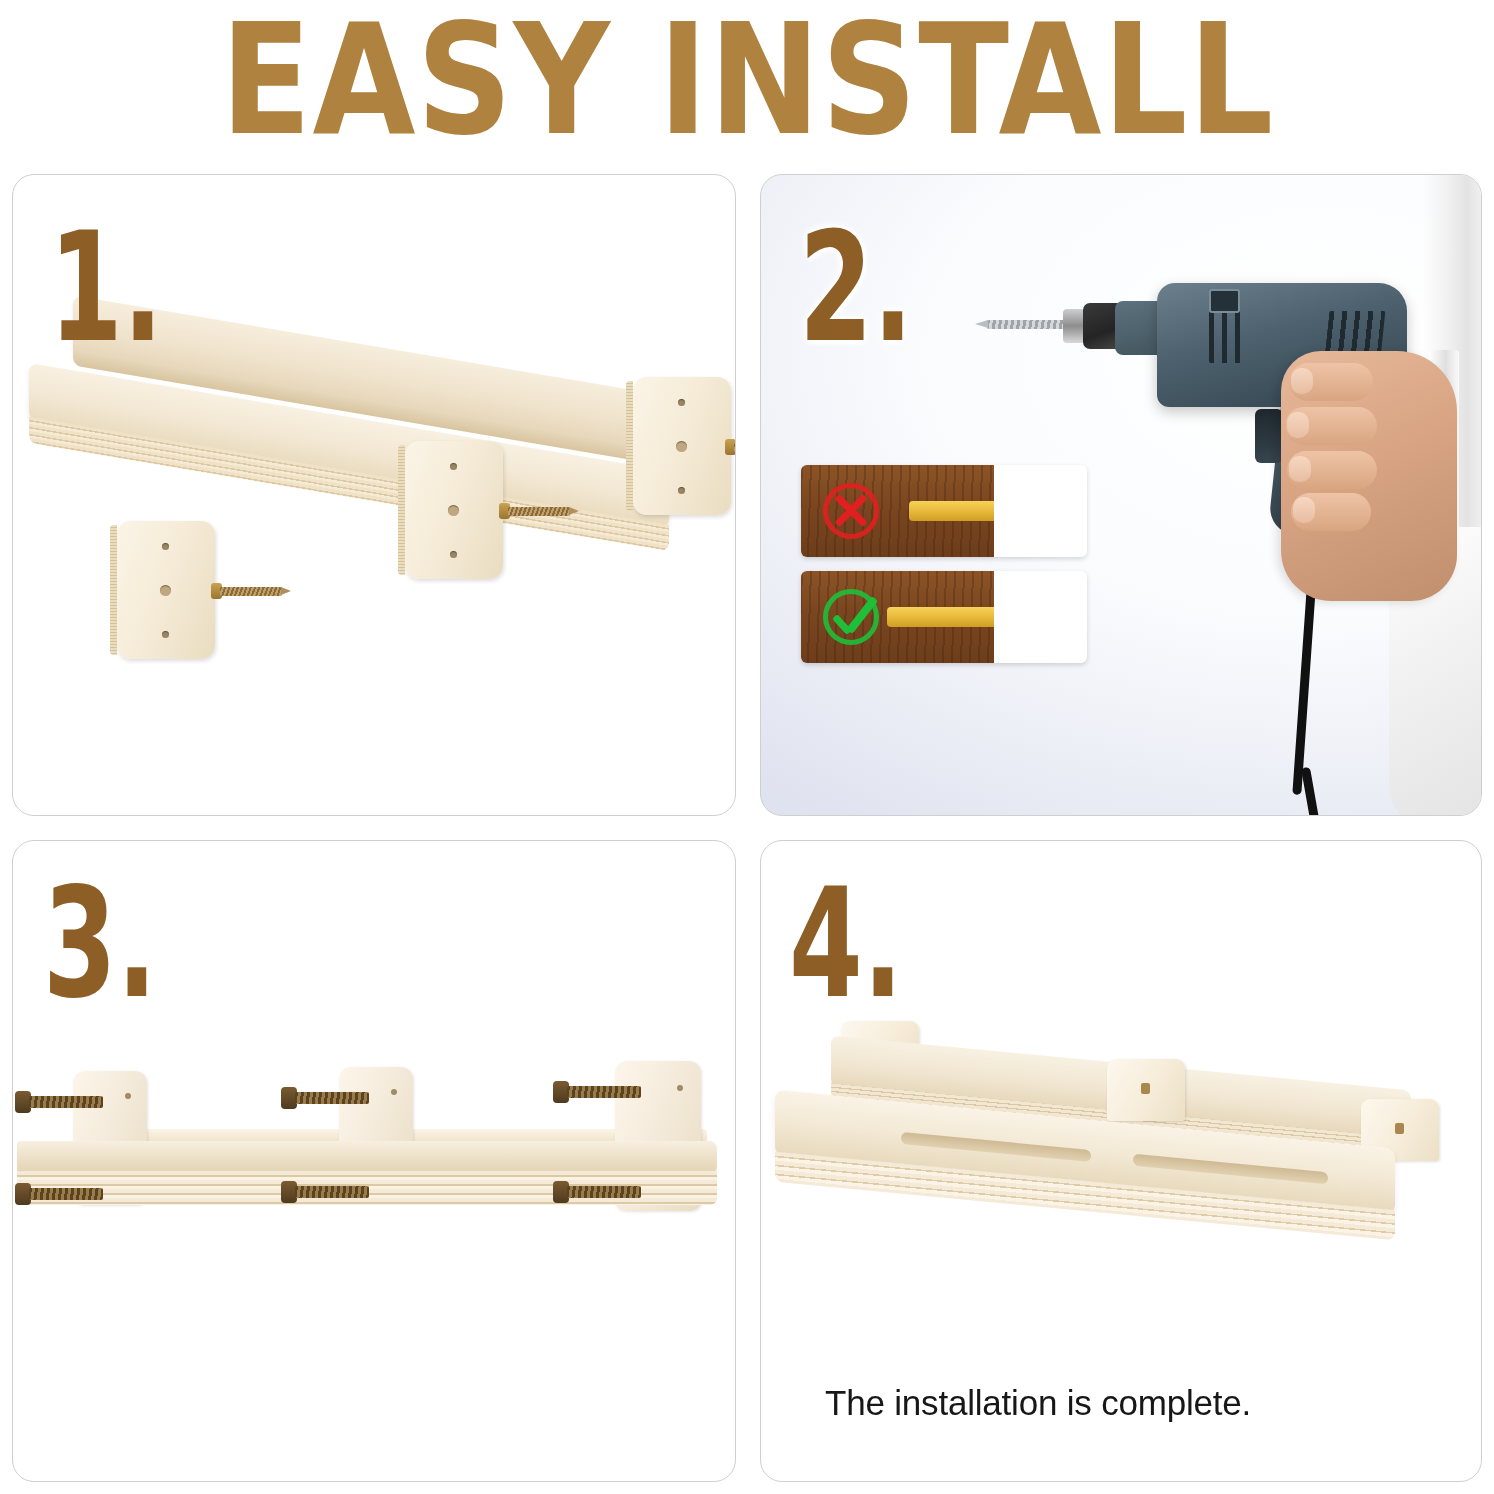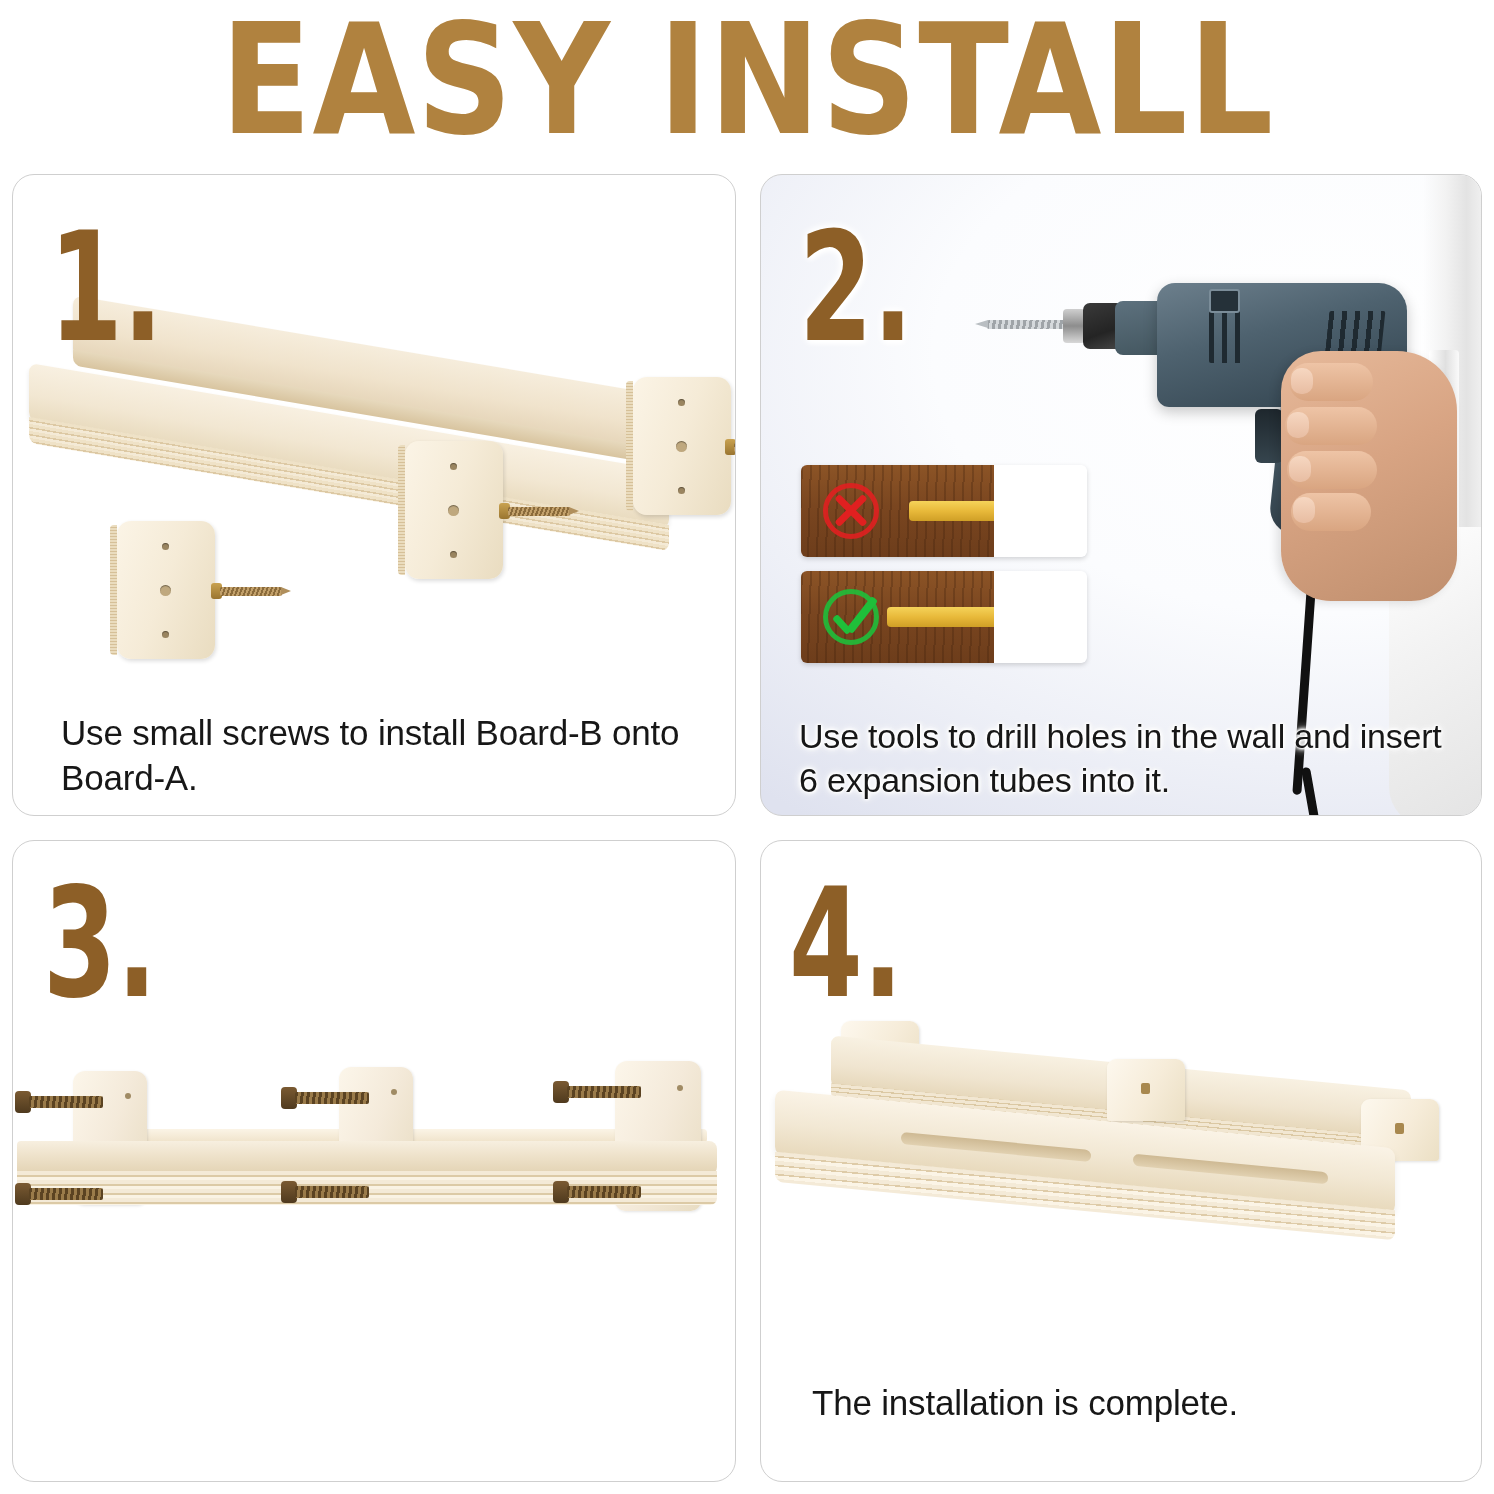--- a/index.html
+++ b/index.html
@@ -96,21 +96,21 @@
   }
   .caption.on-photo {
     font-weight: 400;
     text-shadow:
       0 0 5px #ffffff, 0 0 5px #ffffff, 0 0 8px #ffffff,
       0 0 12px #ffffff, 1px 1px 2px #ffffff, -1px -1px 2px #ffffff;
   }
   .p1 .caption { left: 48px; top: 536px; width: 640px; }
   .p2 .caption { left: 38px; top: 540px; width: 670px; font-size: 34px; }
   .p3 .caption { left: 44px; top: 528px; width: 590px; }
-  .p4 .caption { left: 51px; top: 540px; width: 580px; }
+  .p4 .caption { left: 64px; top: 540px; width: 580px; }
 
   
   .art { position: absolute; inset: 0; }
 
   
   .p1-stage {
     position: absolute;
     left: 0; top: 150px;
     width: 724px; height: 400px;
   }
@@ -672,21 +672,20 @@
         <div class="screw p1-sc1">
           <div class="head"></div>
             <div class="shaft"></div>
             <div class="tip"></div>
         </div>
       </div>
     </div>
 
     <div class="step-num">1.</div>
 
-    <div class="caption">Use small screws to install Board-B onto Board-A.</div>
   </div>
 
   <div class="panel p2 panel-2">
 
     <div class="art">
       <div class="wall-edge"></div>
       <div class="wall-corner"></div>
 
       <div class="sleeve"></div>
       <div class="cord"></div>
@@ -741,21 +740,20 @@
               <div class="tick-l"></div>
             </div>
           </div>
           <div class="cmp-white"></div>
         </div>
       </div>
     </div>
 
     <div class="step-num on-photo">2.</div>
 
-    <div class="caption on-photo">Use tools to drill holes in the wall and insert 6 expansion tubes into it.</div>
   </div>
 
   <div class="panel p3">
 
     <div class="art">
       <div class="p3-stage">
         <div class="p3-top-rail"></div>
 
         <div class="p3-bracket p3-b1">
           <div class="p3-dot" style="left:52px; top:22px;"></div>

